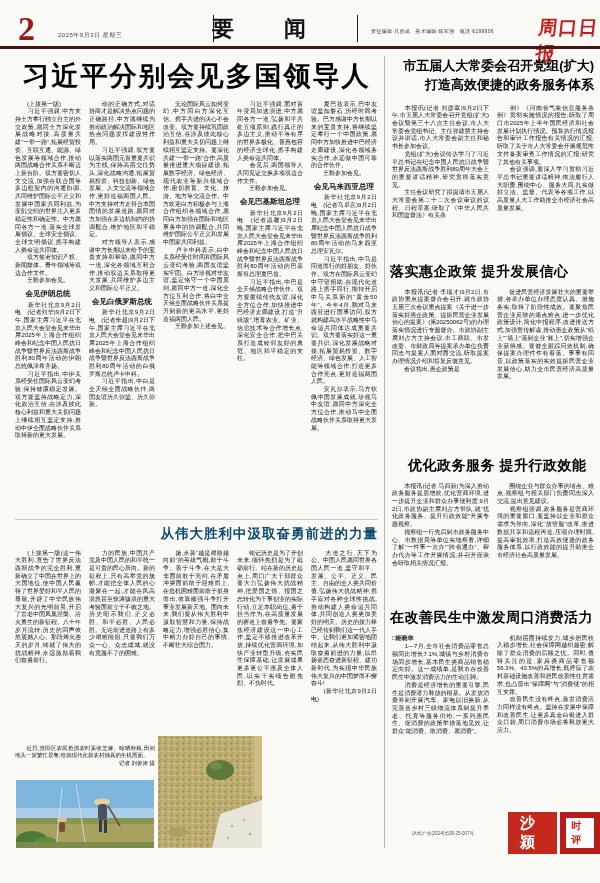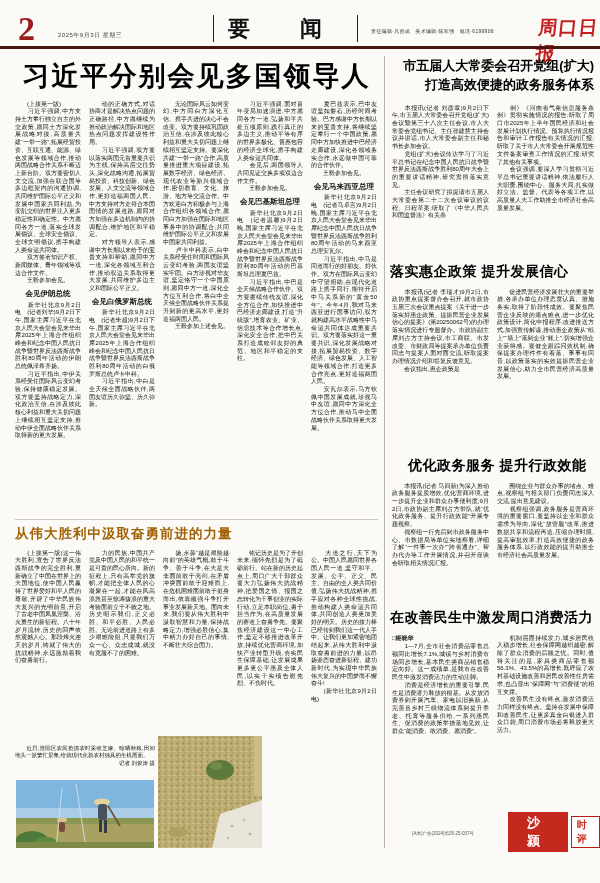--- a/index.html
+++ b/index.html
@@ -9,58 +9,58 @@
   
   .pagenum{font-family:"Liberation Serif",serif;font-weight:900;font-size:34px;color:#9b1b1b;line-height:1;}
   .dateline{font-size:6px;color:#444;letter-spacing:.5px;}
   .secbar{width:1px;background:#222;}
   .sectitle{font-size:22px;font-weight:900;letter-spacing:14px;color:#111;}
   .editors{font-size:5px;color:#333;letter-spacing:.3px;}
   .paperlogo{font-family:"Liberation Serif",serif;font-size:19px;font-weight:900;color:#c21f1f;transform:skewX(-6deg);letter-spacing:1px;}
   .mastrule{background:#4a1410;}
   
   .h-lead{font-size:27px;font-weight:900;text-align:center;letter-spacing:2px;color:#000;}
-  .h-mid{font-size:13.5px;font-weight:900;text-align:left;letter-spacing:1px;color:#a16207;}
+  .h-mid{font-size:13.5px;font-weight:900;text-align:right;letter-spacing:1px;color:#0c4a6e;}
   .h-right{font-size:14px;font-weight:900;color:#000;letter-spacing:.5px;}
   .h-right2{font-size:13px;font-weight:900;text-align:right;color:#000;line-height:1.45;}
   
   .colbox{position:absolute;overflow:hidden;}
   .tiny{width:200%;height:200%;transform:scale(.5);transform-origin:0 0;font-size:12px;line-height:1.28;color:#111;}
   .tiny p{margin:0 0 2px 0;text-align:justify;white-space:pre-line;}
   .tiny .sub{margin:8px 0 6px 0;text-align:center;font-size:15px;font-weight:900;white-space:normal;}
   .tiny .byline{font-weight:700;}
   .rule-v{background:#b9b5ad;width:1px;}
   .rule-h{background:#ccc8c0;height:1px;}
   
   .caption .tiny{font-size:11px;}
   .credit{text-align:right !important;}
   
   .badge{display:flex;gap:3px;align-items:center;}
-  .badge .b1{background:#c5281c;color:#fff;font-weight:900;font-size:13px;padding:2px 19px;letter-spacing:2px;}
-  .badge .b2{color:#c5281c;border:1px solid #b91c1c;font-weight:900;font-size:10px;padding:1px 5px;letter-spacing:2px;background:#fff;}
+  .badge .b1{background:#c5281c;color:#fff;font-weight:900;font-size:15px;padding:2px 12px;letter-spacing:2px;}
+  .badge .b2{color:#c5281c;border:6px solid #b91c1c;font-weight:900;font-size:10px;padding:1px 5px;letter-spacing:2px;background:#fff;}
   
   .adlicense{font-size:4.5px;color:#555;}
   .adbanner{background:#15538f;color:#fff;border-radius:2px;}
   .adtitle{font-size:13.5px;font-weight:900;letter-spacing:2px;text-align:center;}
   .adtag{font-size:6.5px;text-align:center;letter-spacing:2px;color:#e8f1fa;}
   .adsmall{font-size:4.5px;text-align:center;color:#d7e6f5;line-height:1.4;}
   .adlogo{display:flex;flex-direction:column;align-items:center;color:#fff;}
   .adlogo .mark{width:13px;height:13px;border:1.5px solid #fff;border-radius:50%;display:flex;align-items:center;justify-content:center;font-size:7px;font-weight:900;}
   .adlogo .lt{font-size:4.5px;margin-top:1px;letter-spacing:1px;}
   .adcorner{color:#fff;font-size:7px;}
 </style>
 </head>
 <body>
 
 <div id="page">
 
   <div class="abs pagenum" style="left:18px;top:12px;">2</div>
   <div class="abs dateline" style="left:58px;top:31px;">2025年9月3日  星期三</div>
   <div class="abs secbar" style="left:213px;top:15px;height:27px;"></div>
-  <div class="abs sectitle" style="left:228px;top:14px;">要　闻</div>
+  <div class="abs sectitle" style="left:212px;top:14px;">要　闻</div>
   <div class="abs secbar" style="left:357px;top:15px;height:27px;"></div>
   <div class="abs editors" style="left:371px;top:28px;">责任编辑·凡留成　美术编辑·陈军强　电话·6199906</div>
   <div class="abs paperlogo" style="left:537px;top:15px;">周口日报</div>
   <div class="abs mastrule" style="left:0;top:46px;width:600px;height:3px;"></div>
 
   <div class="abs rule-v" style="left:384px;top:56px;height:792px;"></div>
 
   <div class="abs h-lead" style="left:15px;top:58px;width:363px;">习近平分别会见多国领导人</div>
 
   <div class="colbox" style="left:15px;top:100px;width:66px;height:418px;">

